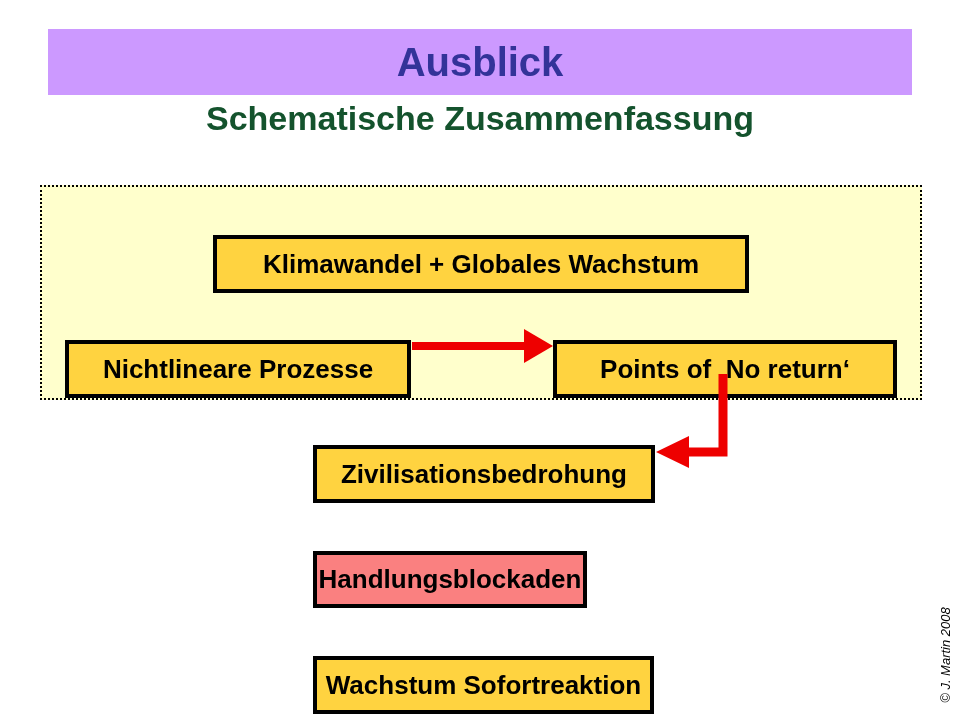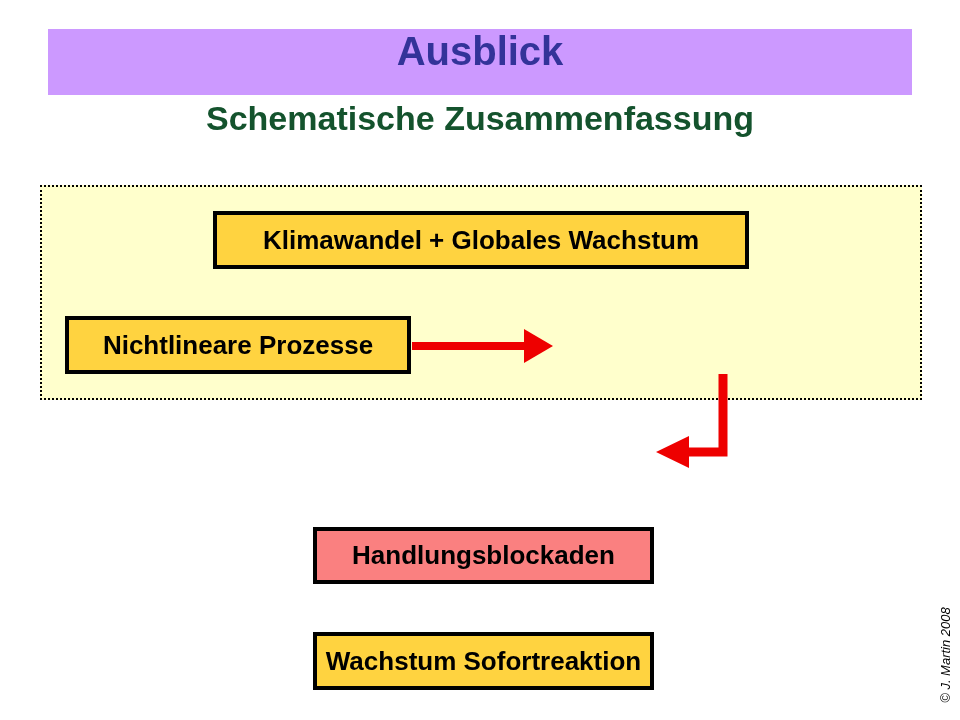--- a/index.html
+++ b/index.html
@@ -13,21 +13,21 @@
     width: 960px;
     height: 720px;
     background: #ffffff;
     overflow: hidden;
   }
   .header-bar {
     position: absolute;
     left: 48px; top: 29px;
     width: 864px; height: 66px;
     background: var(--header-bg, #CC99FF);
-    display: flex; align-items: flex-start; justify-content: center;
+    display: flex; align-items: center; justify-content: center;
   }
   .header-title {
     color: var(--header-text, #333399);
     font-size: 40px;
     font-weight: bold;
     letter-spacing: 0px;
   }
   .subtitle {
     position: absolute;
     left: 0; top: 99px;
@@ -50,27 +50,28 @@
     position: absolute;
     box-sizing: border-box;
     border: 4px solid var(--border-black, #000000);
     background: var(--box-yellow, #FFD340);
     display: flex; align-items: center; justify-content: center;
     font-size: 26px;
     font-weight: bold;
     color: #000000;
     text-align: left;
     z-index: 2;
+    margin-top: 24px;
   }
   .dbox.pink { background: var(--box-pink, #FA8080); }
   #box-klimawandel   { left: 213px; top: 211px; width: 536px; height: 58px; }
   #box-nichtlineare  { left: 65px;  top: 316px; width: 346px; height: 58px; }
   #box-points        { left: 553px; top: 316px; width: 344px; height: 58px; }
   #box-zivilisation  { left: 313px; top: 421px; width: 342px; height: 58px; }
-  #box-handlung      { left: 313px; top: 527px; width: 341px; height: 57px; }
+  #box-handlung      { left: 313px; top: 527px; width: 274px; height: 57px; }
   #box-dringend      { left: 313px; top: 632px; width: 341px; height: 58px; }
   .arrow-layer {
     position: absolute;
     left: 0; top: 0;
     width: 960px; height: 720px;
     z-index: 3;
     pointer-events: none;
   }
   .arrow-stroke { stroke: var(--arrow-red, #EE0000); fill: none; }
   .arrow-fill   { fill: var(--arrow-red, #EE0000); }
@@ -97,21 +98,23 @@
   </div>
 
   <div class="subtitle">Schematische Zusammenfassung</div>
 
   <div class="panel"></div>
 
   <div class="dbox" id="box-klimawandel">Klimawandel + Globales Wachstum</div>
 
   <div class="dbox" id="box-nichtlineare">Nichtlineare Prozesse</div>
 
+  <div class="dbox" id="box-points">Points of ‚No return‘</div>
 
+  <div class="dbox" id="box-zivilisation">Zivilisationsbedrohung</div>
 
   <div class="dbox pink" id="box-handlung">Handlungsblockaden</div>
 
   <div class="dbox" id="box-dringend">Wachstum Sofortreaktion</div>
 
   <svg class="arrow-layer" viewBox="0 0 960 720">
     <g>
       <line class="arrow-stroke" x1="412" y1="346" x2="525" y2="346" stroke-width="8"></line>
       <polygon class="arrow-fill" points="524,329 524,363 553,346"></polygon>
     </g>

